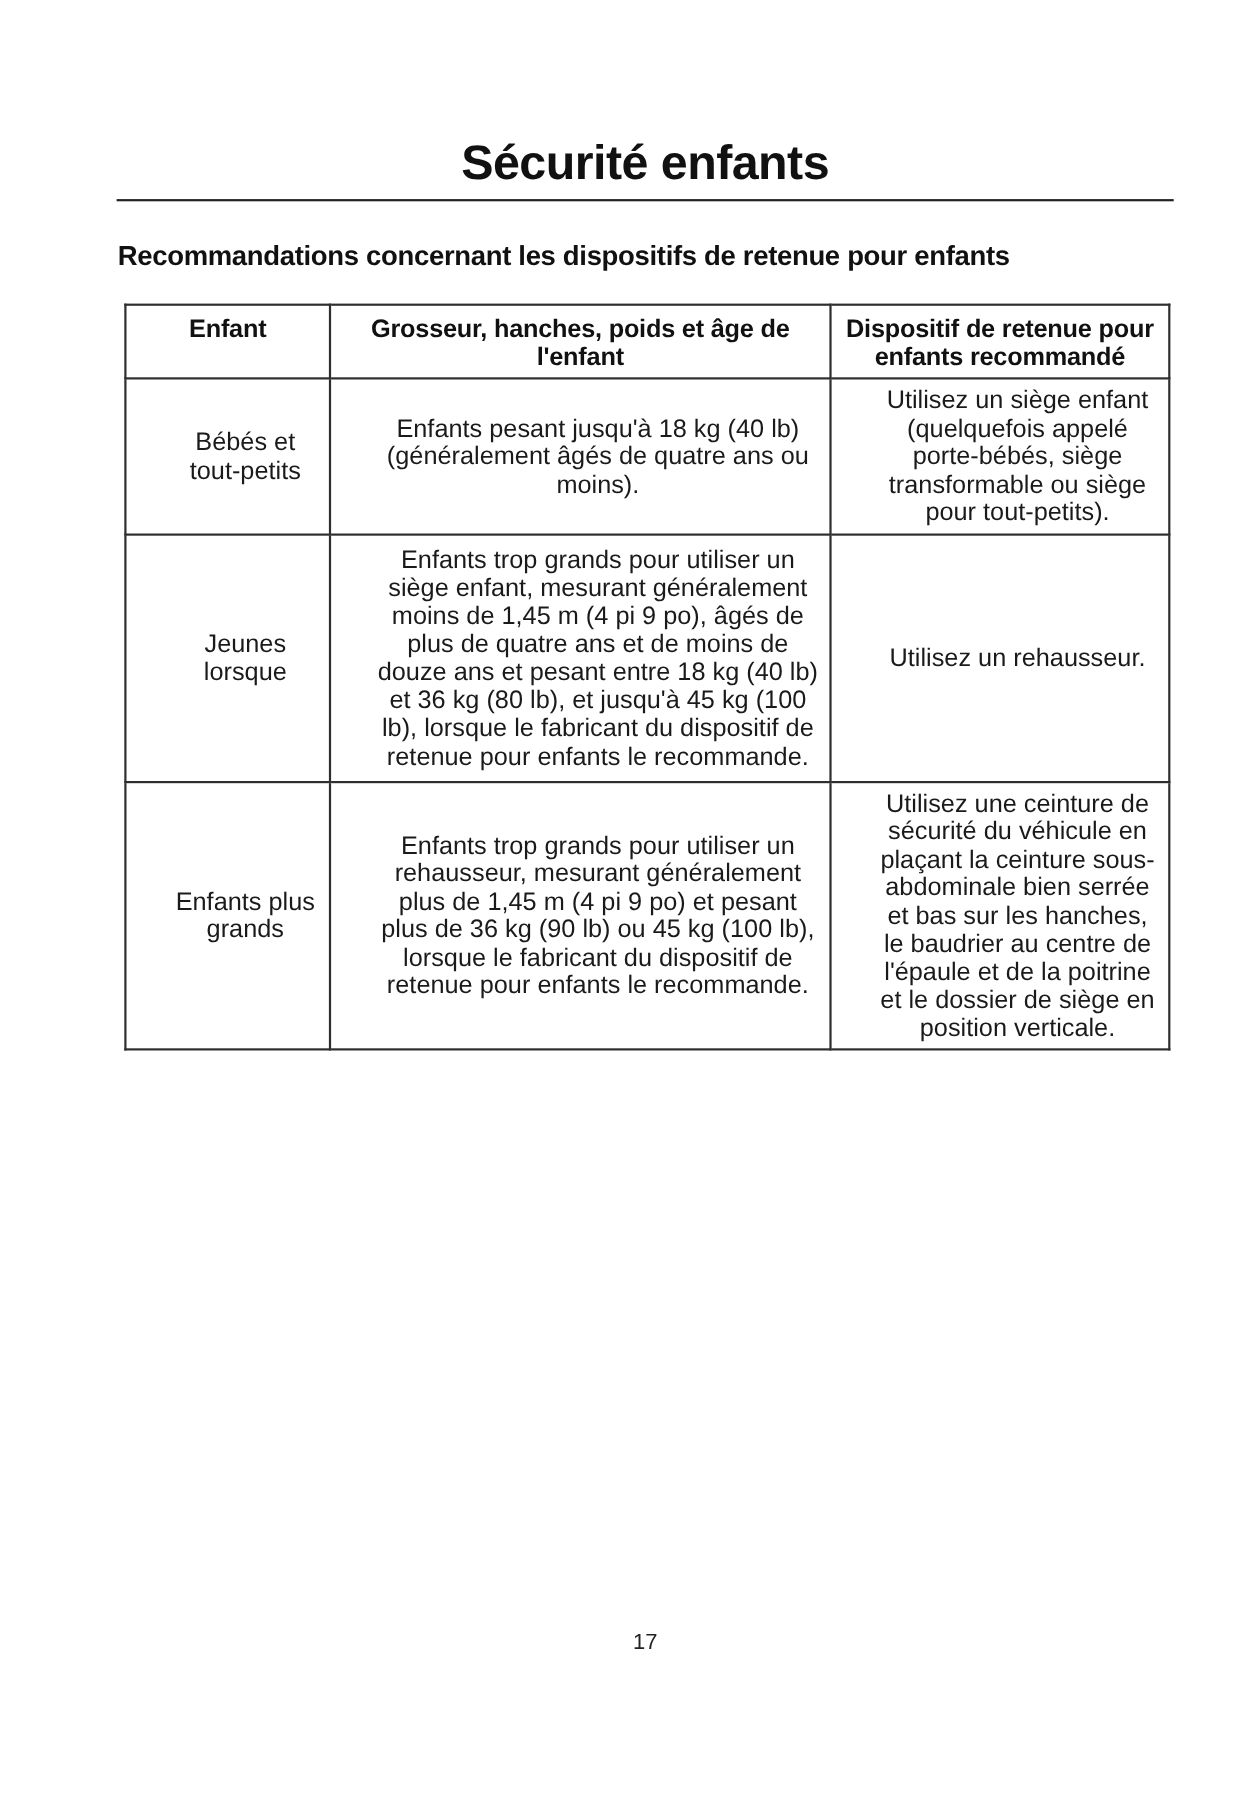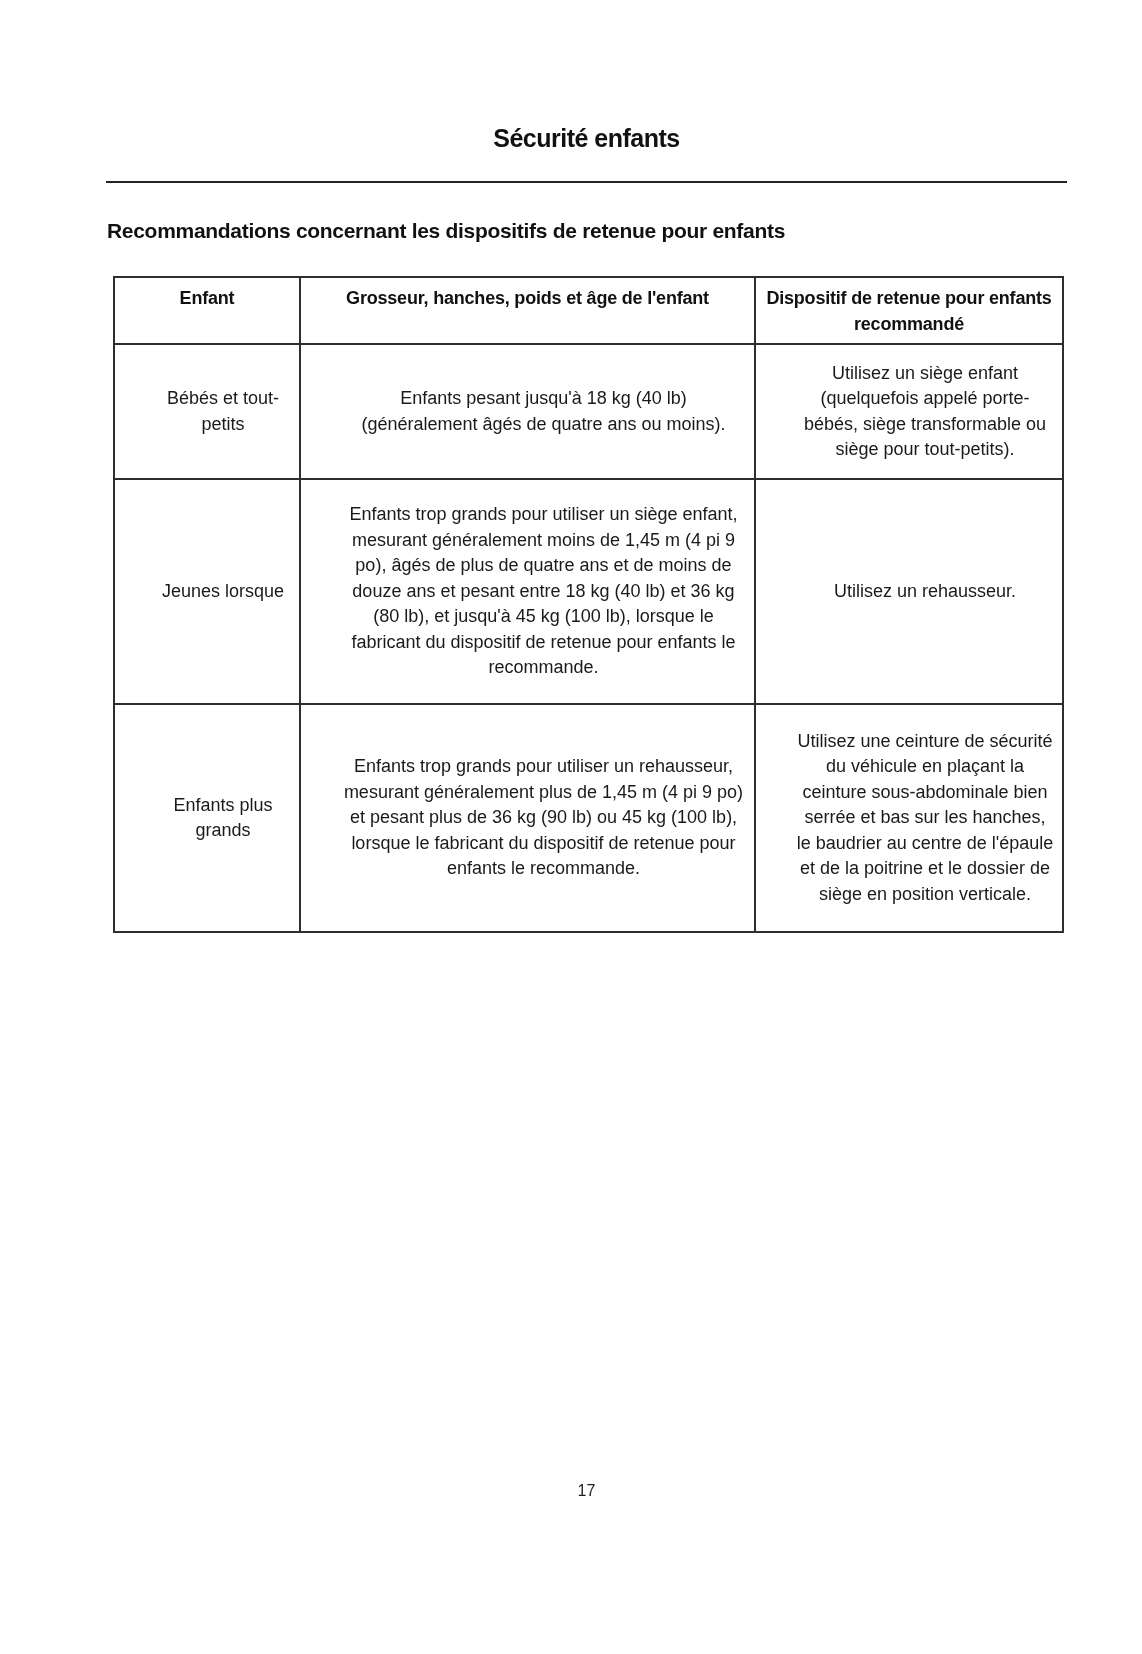--- a/index.html
+++ b/index.html
@@ -13,39 +13,39 @@
     color: #1a1a1a;
     font-family: "Liberation Sans", "DejaVu Sans", sans-serif;
     overflow: hidden;
   }
   .doc-title {
     position: absolute;
     top: 124px;
     left: 106px;
     width: 961px;
     text-align: center;
-    font-size: 25px;
+    font-size: 44px;
     font-weight: 800;
     letter-spacing: -0.5px;
     color: #111111;
   }
   .title-rule {
     position: absolute;
     top: 181px;
     left: 106px;
     width: 961px;
     height: 0;
     border-top: 2px solid #222222;
   }
   .section-heading {
     position: absolute;
     top: 219px;
     left: 107px;
     width: 960px;
-    font-size: 21px;
+    font-size: 25px;
     font-weight: 800;
     letter-spacing: -0.3px;
     color: #111111;
   }
   .table-wrap {
     position: absolute;
     top: 276px;
     left: 113px;
     width: 949px;
   }
@@ -54,21 +54,21 @@
     border-collapse: collapse;
     table-layout: fixed;
   }
   .restraint-table col.c1 { width: 186px; }
   .restraint-table col.c2 { width: 455px; }
   .restraint-table col.c3 { width: 308px; }
   .restraint-table th,
   .restraint-table td {
     border: 2px solid #2e2e2e;
     text-align: center;
-    font-size: 18px;
+    font-size: 23px;
     line-height: 25.5px;
     padding: 6px 8px;
     overflow: hidden;
     word-wrap: break-word;
   }
   .restraint-table thead tr { height: 65px; }
   .restraint-table th {
     font-weight: 800;
     vertical-align: top;
     padding-top: 8px;
@@ -78,21 +78,21 @@
   .restraint-table td { vertical-align: middle; padding-left: 40px; }
   .restraint-table tbody tr.r0 { height: 135px; }
   .restraint-table tbody tr.r1 { height: 225px; }
   .restraint-table tbody tr.r2 { height: 228px; }
   .page-number {
     position: absolute;
     top: 1482px;
     left: 106px;
     width: 961px;
     text-align: center;
-    font-size: 16px;
+    font-size: 20px;
     color: #222222;
   }
   .page-footer {
     position: absolute;
     top: 1567px;
     left: 106px;
     width: 980px;
     font-size: 13.5px;
     letter-spacing: 0.1px;
     color: #222222;

